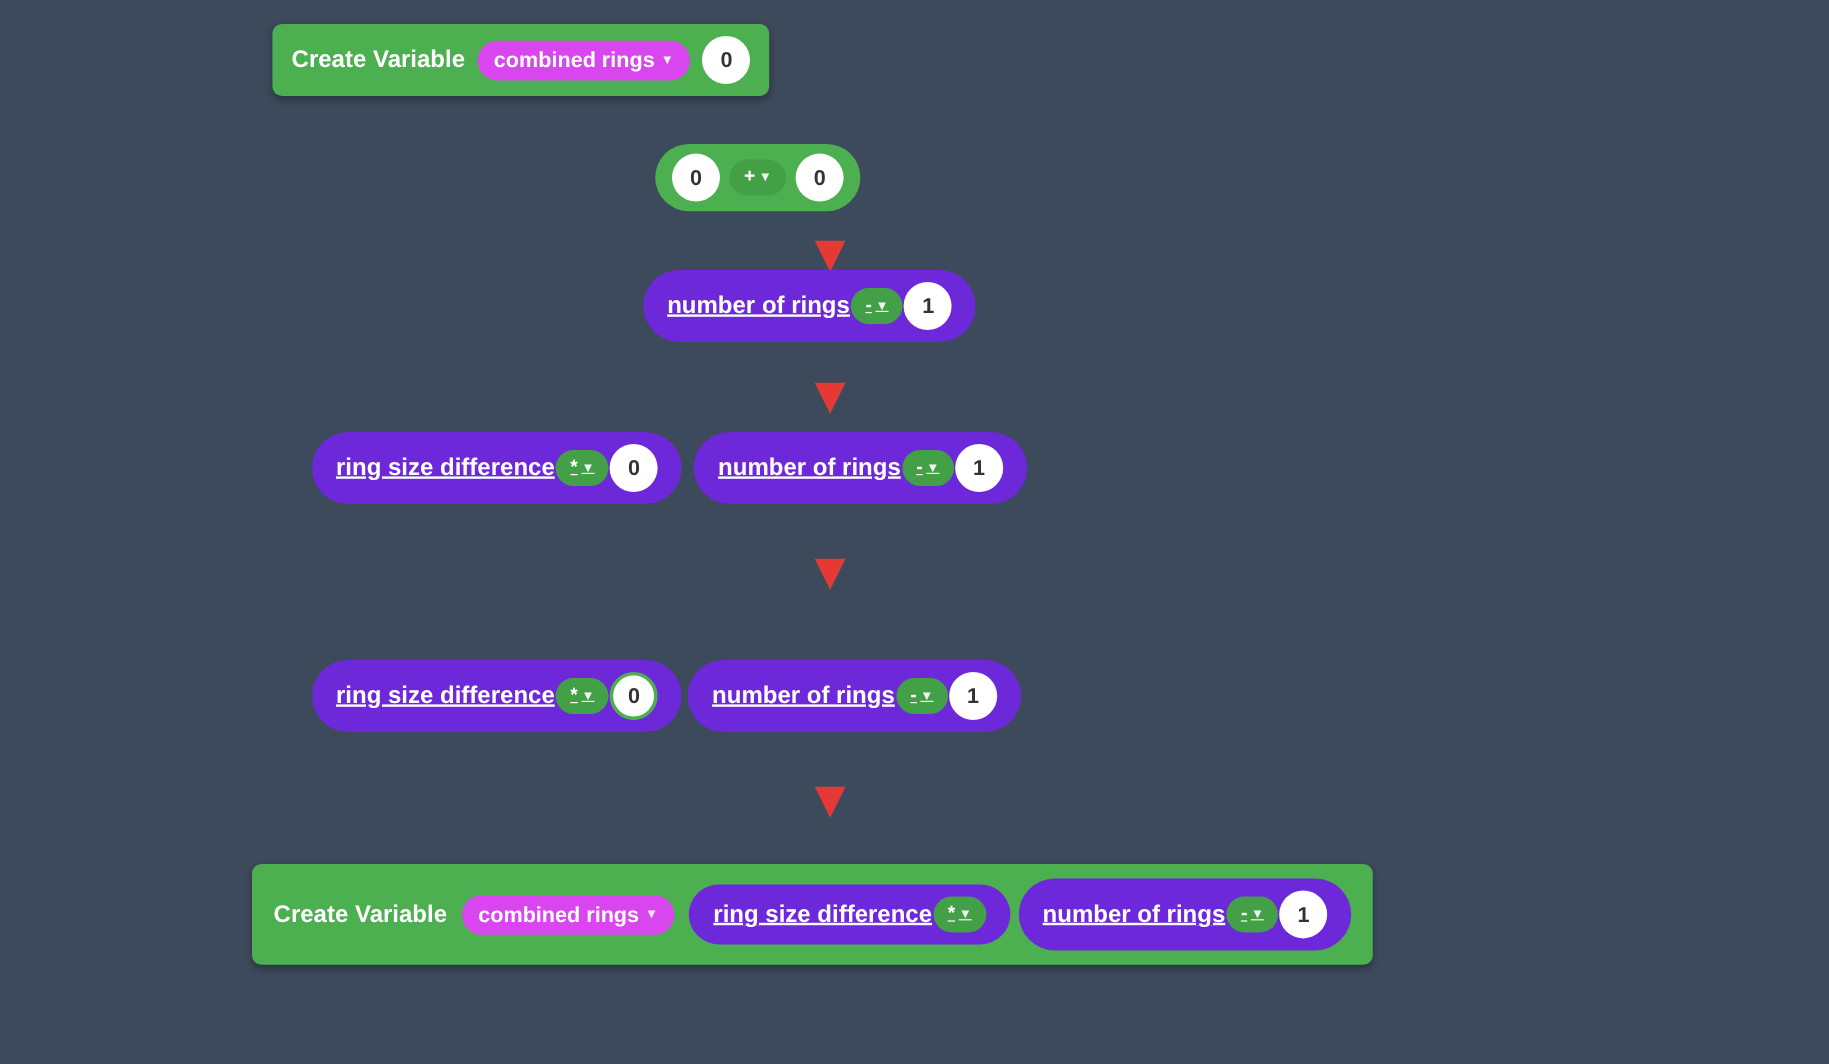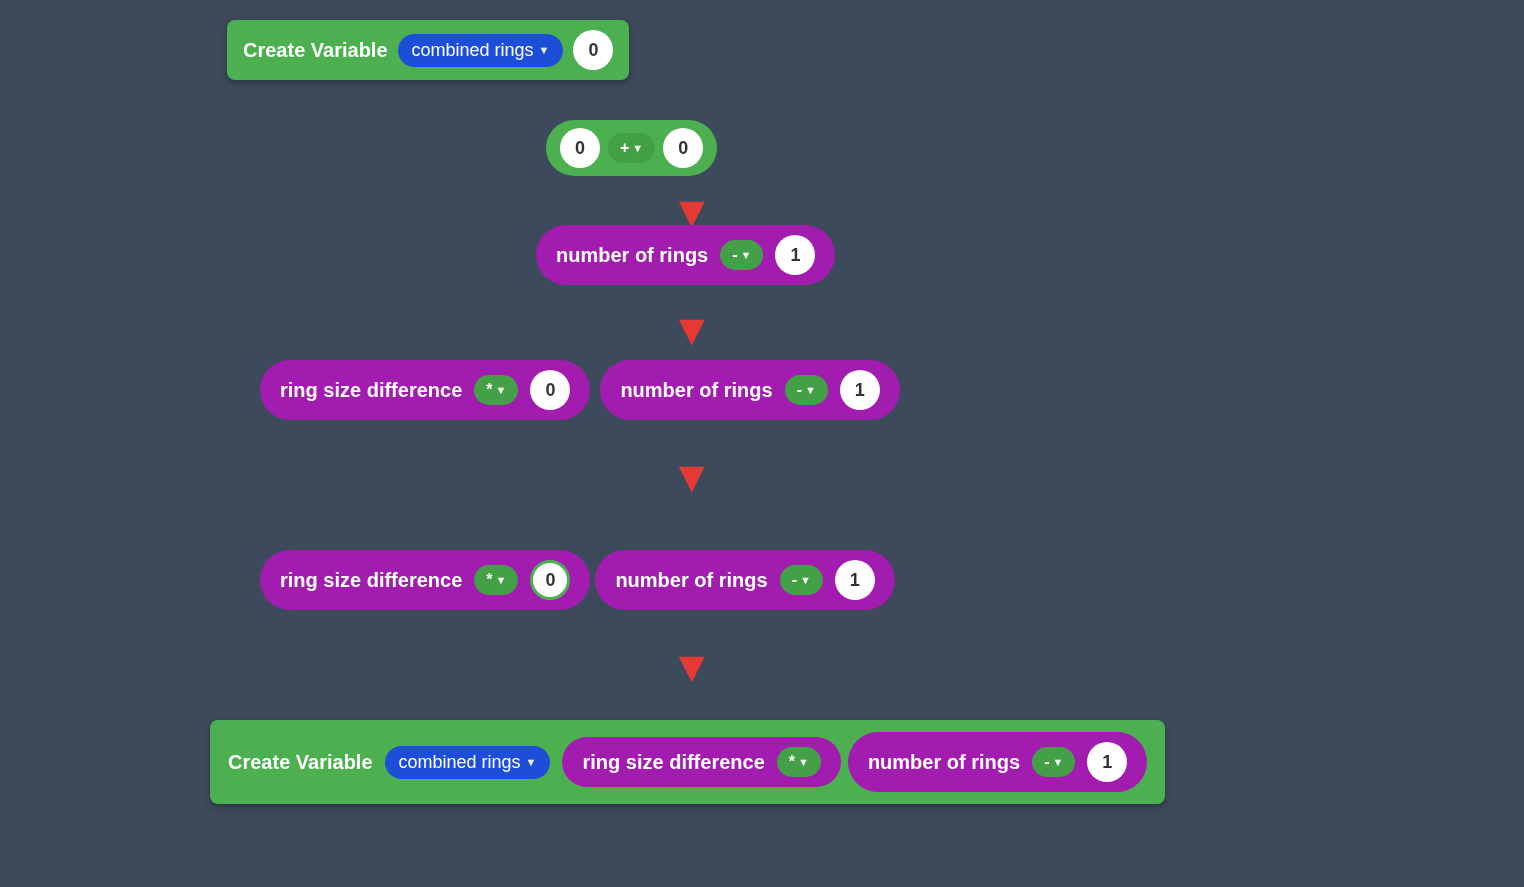--- a/index.html
+++ b/index.html
@@ -35,39 +35,40 @@
       content: '';
       position: absolute;
       left: -12px;
       top: 50%;
       transform: translateY(-50%);
       width: 0; height: 0;
     }
 
     
     .teal-block {
-      background-color: #a21caf;
+      background-color: #6d28d9;
       border-radius: 30px;
       padding: 10px 20px;
       display: inline-flex;
       align-items: center;
-      gap: 12px;
+      gap: 1px;
       color: white;
       font-size: 20px;
       font-weight: 600;
+      text-decoration: underline;
     }
 
     
     .green-pill {
-      background-color: #1d4ed8;
+      background-color: #d946ef;
       border-radius: 20px;
       padding: 6px 14px;
       color: white;
       font-size: 18px;
-      font-weight: 400;
+      font-weight: 700;
       display: inline-flex;
       align-items: center;
       gap: 5px;
     }
 
     
     .white-circle {
       background-color: white;
       border-radius: 50%;
       width: 40px;

